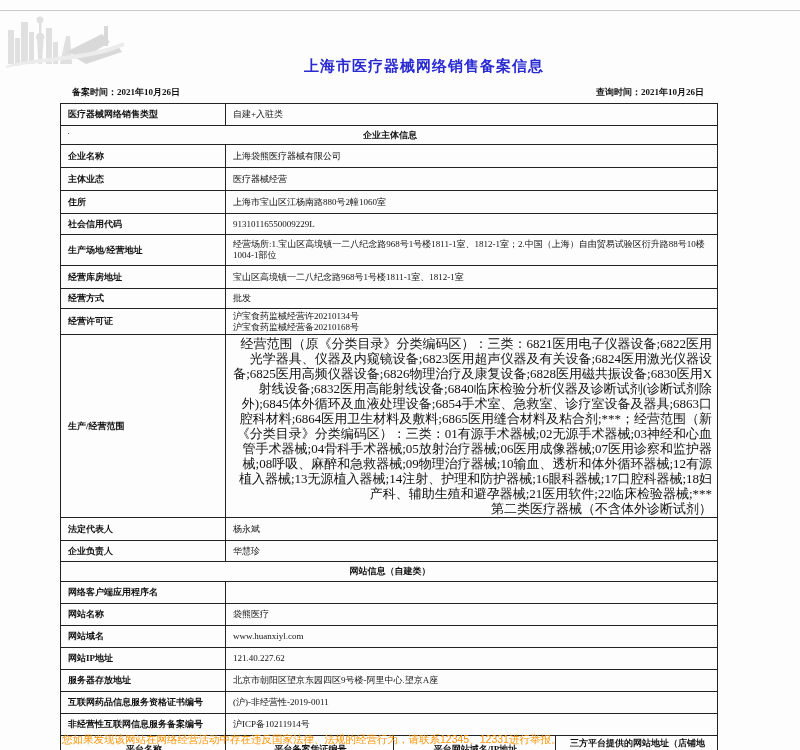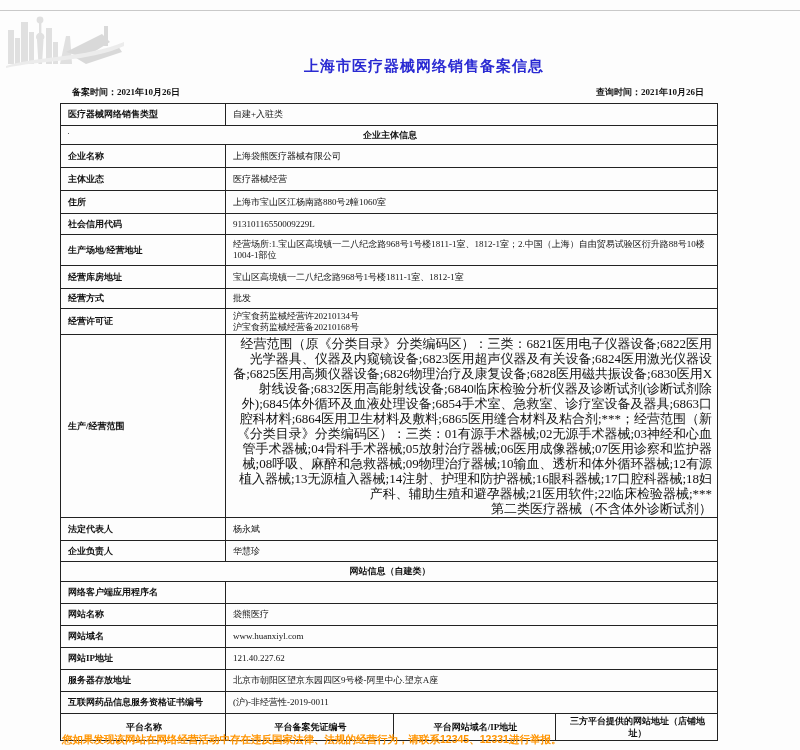--- a/index.html
+++ b/index.html
@@ -33,21 +33,21 @@
   td.lbl { font-weight:bold;margin-top:8px; }
   td.sec { text-align:center; font-weight:bold; position:relative; }
   td.sec .dot { position:absolute; left:6px; top:2px; font-weight:normal; }
   td.val {}
   td.pre { white-space:pre-line; }
   td.scope { font-size:13px; line-height:15px; padding:2px 6px; text-align:right; }
   td.pc { text-align:center; padding:1px 3px; }
   td.ph { text-align:center; font-weight:bold; padding:1px 3px; line-height:12px; }
   .warning {
     position:absolute; top:733px; left:62px; width:700px;
-    color:#ff9400; font-weight:bold; font-size:10.5px;
+    color:#ff9400; font-weight:normal; font-size:10.5px;
     font-family:"Liberation Sans","DejaVu Sans",sans-serif;
   }
 </style>
 </head>
 <body>
 
 <div class="topline"></div>
 
 <svg class="skyline" viewBox="0 0 118 56" xmlns="http://www.w3.org/2000/svg">
   <g fill="#e0e0e0" stroke="none">
@@ -164,20 +164,24 @@
     <td class="val" colspan="3">121.40.227.62</td>
   </tr>
   <tr style="height:22px">
     <td class="lbl">服务器存放地址</td>
     <td class="val" colspan="3">北京市朝阳区望京东园四区9号楼-阿里中心.望京A座</td>
   </tr>
   <tr style="height:22px">
     <td class="lbl">互联网药品信息服务资格证书编号</td>
     <td class="val" colspan="3">(沪)-非经营性-2019-0011</td>
   </tr>
+  <tr style="height:22px">
+    <td class="lbl">非经营性互联网信息服务备案编号</td>
+    <td class="val" colspan="3">沪ICP备10211914号</td>
+  </tr>
 
 
   <tr style="height:26px">
     <td class="ph">平台名称</td>
     <td class="ph">平台备案凭证编号</td>
     <td class="ph">平台网站域名/IP地址</td>
     <td class="ph">三方平台提供的网站地址（店铺地址）</td>
   </tr>
 </tbody>
   </table>

